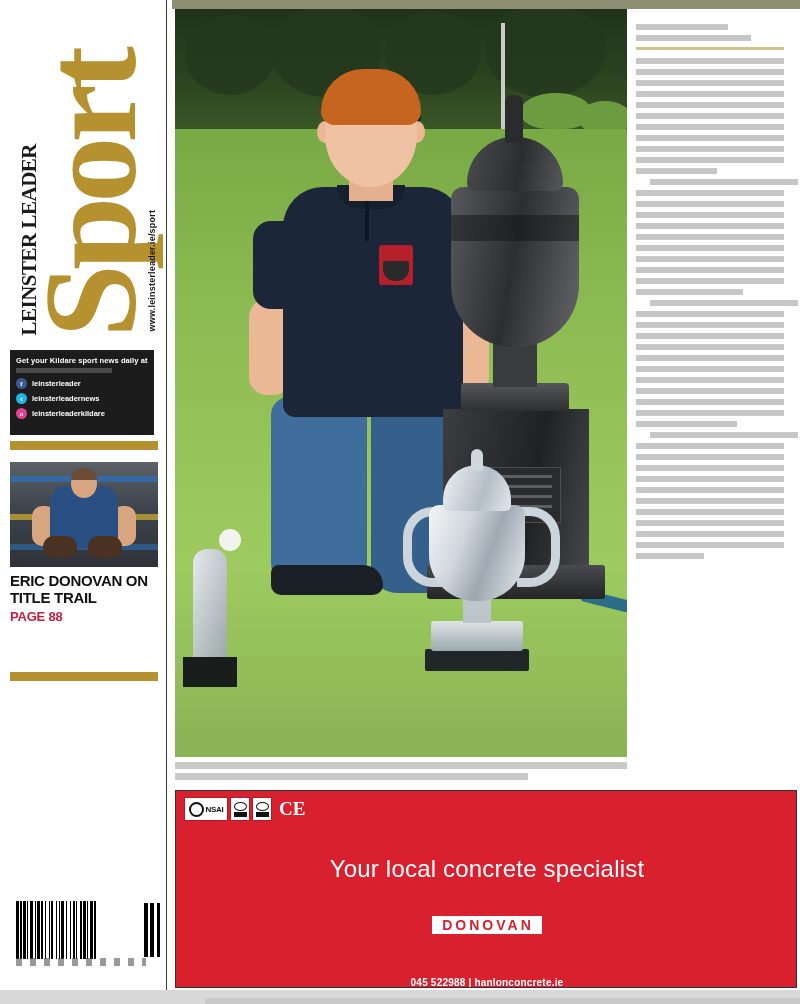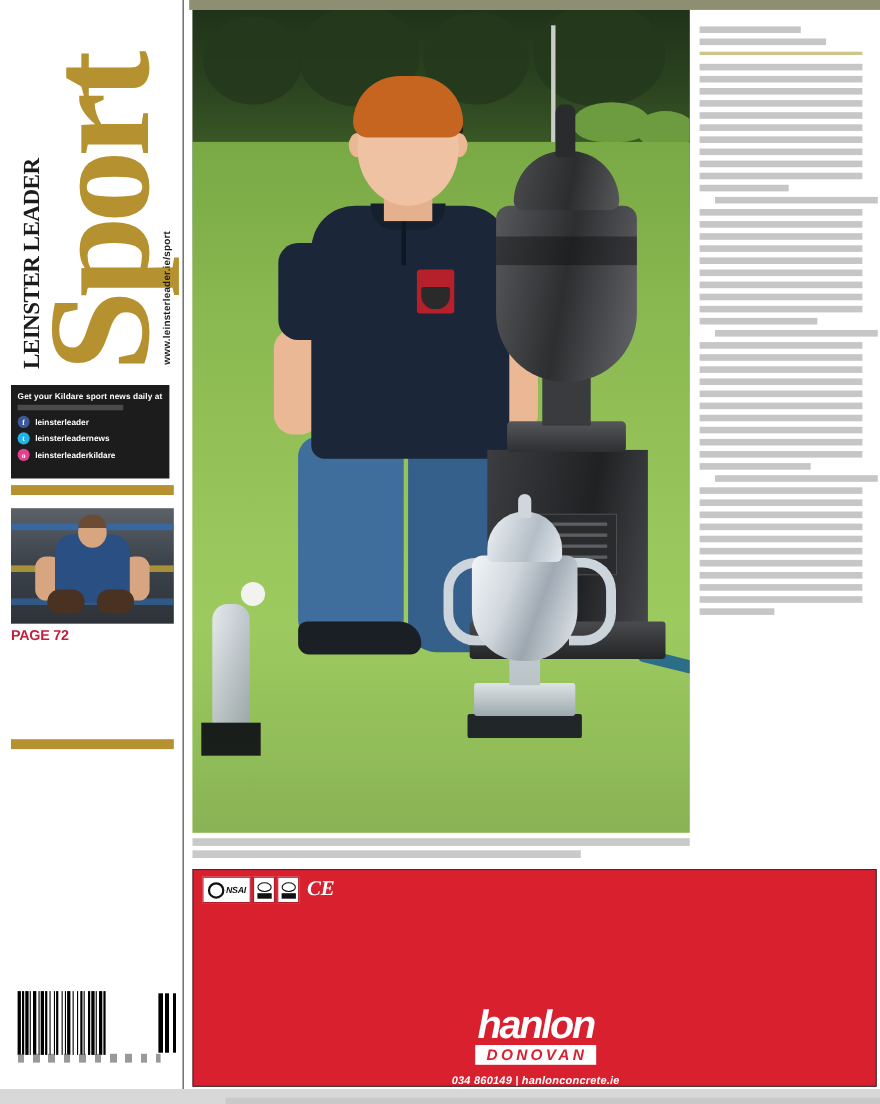--- a/index.html
+++ b/index.html
@@ -188,21 +188,21 @@
       font-family:"Liberation Serif",serif;}
   .ad-tag{position:absolute;left:0;top:64px;width:622px;text-align:center;color:#fff;
       font-size:24px;letter-spacing:.2px;}
   .ad-logo{position:absolute;left:0;top:124px;width:622px;text-align:center;}
   .ad-brand{font-family:"Liberation Sans",sans-serif;font-weight:700;font-size:36px;
       color:#fff;letter-spacing:-2px;line-height:34px;}
   .ad-sub{display:inline-block;background:#fff;color:#d8202f;font-weight:700;font-size:14px;
       letter-spacing:3px;padding:1px 8px 1px 10px;margin-top:1px;}
   .ad-contact{position:absolute;left:0;top:186px;width:622px;text-align:center;color:#fff;
       font-weight:700;font-size:10px;letter-spacing:.2px;}
-  .ad-inner{position:relative;width:100%;height:100%;overflow:hidden;font-style:italic;}
+  .ad-inner{position:relative;width:100%;height:100%;overflow:hidden;}
 
   .bottomgray{position:absolute;left:0;top:990px;width:800px;height:14px;background:#d8d8d8;}
   .bottomline{position:absolute;left:0;top:990px;width:800px;height:2px;background:#8a8a8a;}
   .bottomstrip{position:absolute;left:205px;top:998px;width:1130px;height:6px;background:#c9c9c9;}
 </style>
 </head>
 <body>
 
 <div class="page">
   <div class="sheet">
@@ -245,21 +245,22 @@
             <div class="ropeB"></div>
             <div class="ropeC"></div>
           <div class="armL"></div>
             <div class="armR"></div>
           <div class="body"></div>
           <div class="head"></div>
             <div class="hair"></div>
           <div class="gloveL"></div>
             <div class="gloveR"></div>
         </div>
-        <div class="promo-page" style="color:#c4203d;">PAGE 72</div>
+        <div class="promo-title">ERIC DONOVAN ON TITLE TRAIL</div>
+        <div class="promo-page" style="color:#c4203d;">PAGE 88</div>
       </div>
 
       <div class="goldbar" style="top:672px;"></div>
 
 
       <div class="barcode-wrap">
         <div class="barcode" id="barcode"><i style="width:3px;"></i><i style="width:1px;opacity:0;"></i><i style="width:2px;"></i><i style="width:1px;opacity:0;"></i><i style="width:3px;"></i><i style="width:1px;opacity:0;"></i><i style="width:1px;"></i><i style="width:2px;opacity:0;"></i><i style="width:3px;"></i><i style="width:2px;opacity:0;"></i><i style="width:1px;"></i><i style="width:1px;opacity:0;"></i><i style="width:3px;"></i><i style="width:1px;opacity:0;"></i><i style="width:2px;"></i><i style="width:2px;opacity:0;"></i><i style="width:1px;"></i><i style="width:3px;opacity:0;"></i><i style="width:1px;"></i><i style="width:1px;opacity:0;"></i><i style="width:2px;"></i><i style="width:3px;opacity:0;"></i><i style="width:1px;"></i><i style="width:2px;opacity:0;"></i><i style="width:1px;"></i><i style="width:1px;opacity:0;"></i><i style="width:3px;"></i><i style="width:2px;opacity:0;"></i><i style="width:1px;"></i><i style="width:3px;opacity:0;"></i><i style="width:1px;"></i><i style="width:2px;opacity:0;"></i><i style="width:2px;"></i><i style="width:1px;opacity:0;"></i><i style="width:1px;"></i><i style="width:3px;opacity:0;"></i><i style="width:2px;"></i><i style="width:1px;opacity:0;"></i><i style="width:3px;"></i><i style="width:1px;opacity:0;"></i><i style="width:1px;"></i><i style="width:2px;opacity:0;"></i><i style="width:3px;"></i><i style="width:1px;opacity:0;"></i><i style="width:2px;"></i><i style="width:1px;opacity:0;"></i></div>
         <div class="bc-small"></div>
         <div class="bc-digits"></div>
       </div>
@@ -403,27 +404,27 @@
             <span class="cert-ring"></span>
               <span class="cert-bar"></span>
           </div>
           <div class="cert sq">
             <span class="cert-ring"></span>
               <span class="cert-bar"></span>
           </div>
           <span class="ce">CE</span>
         </div>
 
+        <div class="ad-tag">Your local concrete specialist</div>
 
         <div class="ad-logo">
-          <div class="ad-brand">hanlon</div>
           <div class="ad-sub">DONOVAN</div>
         </div>
 
-        <div class="ad-contact">034 860149  |  hanlonconcrete.ie</div>
+        <div class="ad-contact">045 522988  |  hanlonconcrete.ie</div>
 
       </div>
     </div>
 
   </div>
 
   <div class="bottomline"></div>
   <div class="bottomgray"></div>
   <div class="bottomstrip"></div>
 </div>

